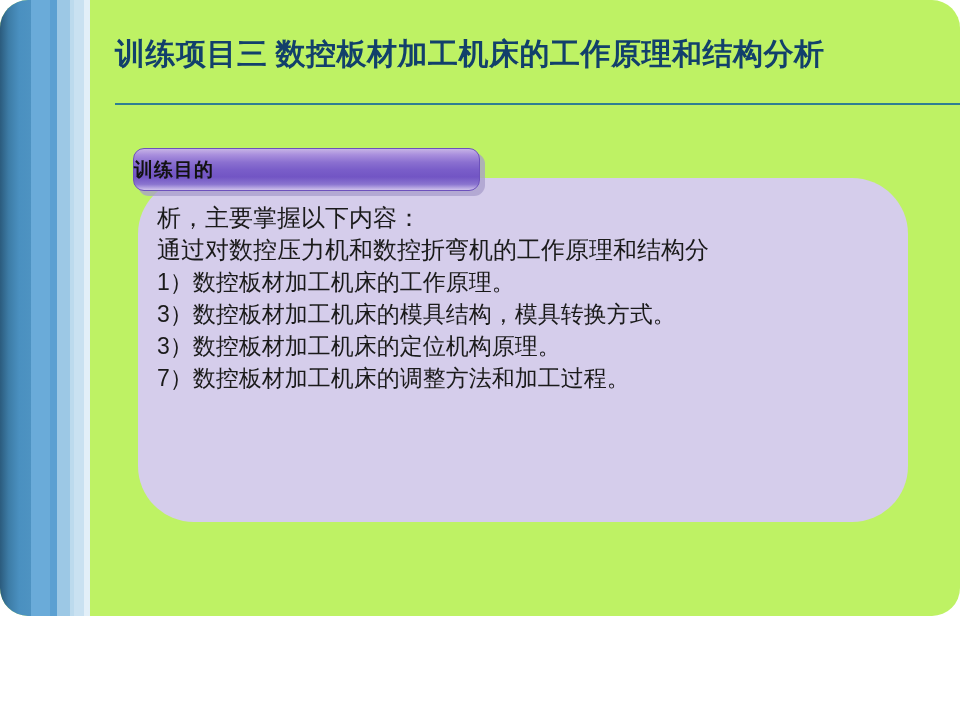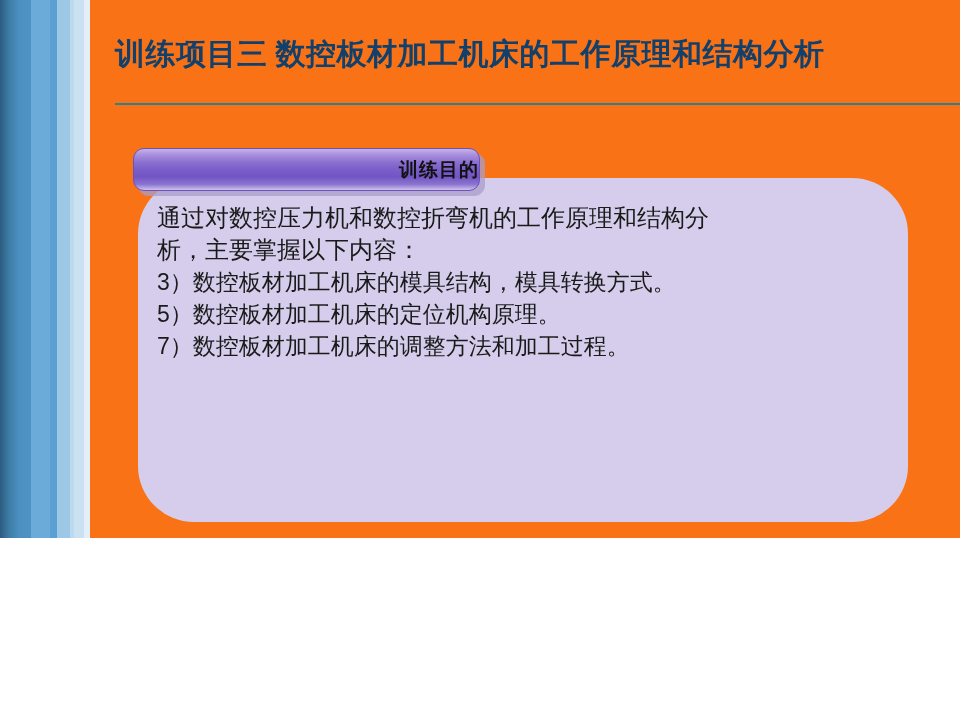--- a/index.html
+++ b/index.html
@@ -7,23 +7,24 @@
     margin: 0;
     padding: 0;
     background: #ffffff;
   }
   body {
     font-family: "Liberation Serif", "DejaVu Serif", serif;
   }
   .slide {
     position: relative;
     width: 960px;
-    height: 538px;
-    background: #f97316;
+    height: 616px;
+    background: #bef264;
     overflow: hidden;
+    border-radius: 28px;
   }
 
   
   .stripe-band {
     position: absolute;
     left: 0;
     top: 0;
     width: 90px;
     height: 720px;
     display: flex;
@@ -106,21 +107,21 @@
         #a98fdd 14%,
         #8a6fd0 33%,
         #7a5ec9 50%,
         #7255c4 68%,
         #8a74cf 86%,
         #cfc2ec 100%);
     border: 1px solid #6d51bc;
     box-sizing: border-box;
     display: flex;
     align-items: center;
-    justify-content: flex-end;
+    justify-content: flex-start;
   }
   .banner-label {
     font-family: "Liberation Serif", "DejaVu Serif", serif;
     font-size: 19px;
     font-weight: bold;
     color: #121212;
     letter-spacing: 1px;
   }
 
   
@@ -163,20 +164,21 @@
   <div class="content-panel"></div>
 
   <div class="banner-wrap">
     <div class="banner-shadow"></div>
     <div class="banner">
       <span class="banner-label">训练目的</span>
     </div>
   </div>
 
   <div class="body-text">
+    <div class="body-line">析，主要掌握以下内容：</div>
     <div class="body-line">通过对数控压力机和数控折弯机的工作原理和结构分</div>
-    <div class="body-line">析，主要掌握以下内容：</div>
+    <div class="body-line list-item">1）数控板材加工机床的工作原理。</div>
     <div class="body-line list-item">3）数控板材加工机床的模具结构，模具转换方式。</div>
-    <div class="body-line list-item">5）数控板材加工机床的定位机构原理。</div>
+    <div class="body-line list-item">3）数控板材加工机床的定位机构原理。</div>
     <div class="body-line list-item">7）数控板材加工机床的调整方法和加工过程。</div>
   </div>
 
 </div>
 
 </body></html>

